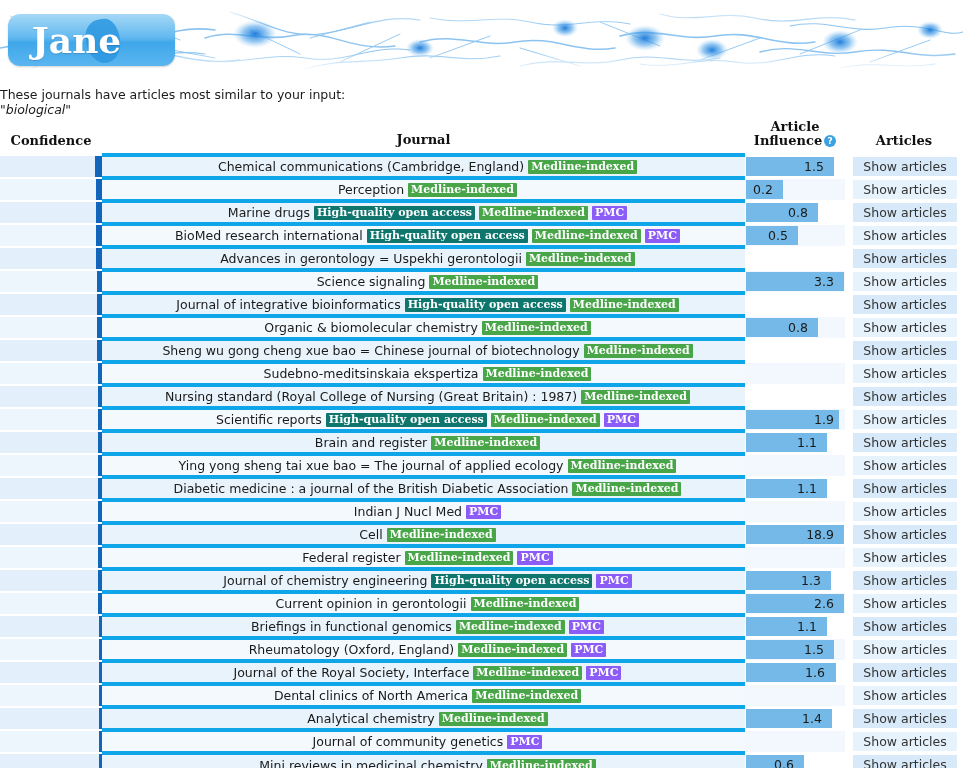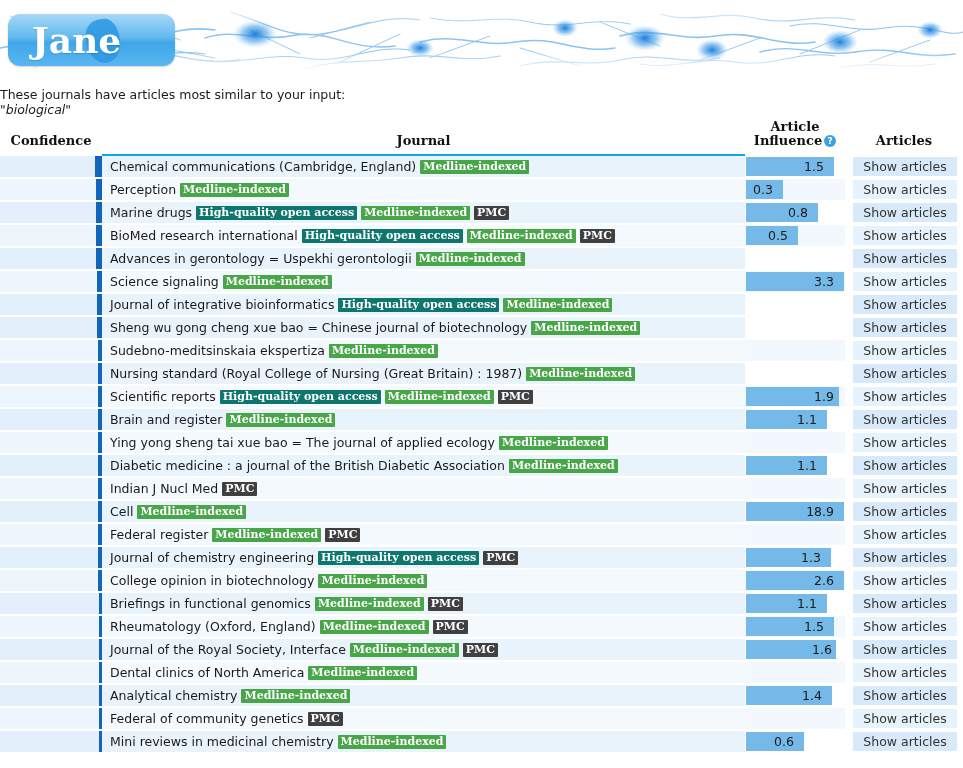--- a/index.html
+++ b/index.html
@@ -127,42 +127,43 @@
   }
 
   
   td.c-journal {
     width: 643px;
     background: #e9f3fc;
     padding-left: 8px !important;
     white-space: nowrap;
     overflow: hidden;
     height: 19px;
-    border-top: 2px solid #0ea5e9;
+    border-top: 4px solid #0ea5e9;
     border-bottom: 2px solid #fff;
+    text-align: center;
   }
   tr.alt td.c-journal { background: #f4f9fe; }
   .jtitle { color: #1a1a1a; font-size: 12.5px; }
 
   .tag {
     display: inline-block;
     font-family: "DejaVu Serif", "Liberation Serif", serif;
     font-size: 11px;
     font-weight: 700;
     color: #ffffff;
     padding: 0 3px;
     margin-left: 4px;
     line-height: 14px;
     border-radius: 1px;
     vertical-align: 1px;
     cursor: pointer;
   }
   .tag.medline { background: #48a548; }
   .tag.hqoa    { background: #0f766e; }
-  .tag.pmc     { background: #404040; }
+  .tag.pmc     { background: #8b5cf6; }
 
   
   td.c-ai {
     width: 100px;
     position: relative;
     height: 19px;
     background: #ffffff;
     border-top: 2px solid #fff;
     border-bottom: 2px solid #fff;
   }
@@ -303,21 +304,21 @@
         </td>
       </tr>
       <tr class="alt">
         <td class="c-conf">
           <div class="conf-bar" style="width: 6px;"></div>
         </td>
         <td class="c-journal"><span class="jtitle">Perception</span><span class="tag medline">Medline-indexed</span></td>
         <td class="c-ai">
           <div class="ai-wrap">
             <div class="ai-bar" style="width: 37px;"></div>
-            <div class="ai-val" style="right: 71px;">0.3</div>
+            <div class="ai-val" style="right: 71px;">0.2</div>
           </div>
         </td>
         <td class="c-art">
           <div class="show-btn">Show articles</div>
         </td>
       </tr>
       <tr>
         <td class="c-conf">
           <div class="conf-bar" style="width: 6px;"></div>
         </td>
@@ -375,20 +376,35 @@
       <tr>
         <td class="c-conf">
           <div class="conf-bar" style="width: 5px;"></div>
         </td>
         <td class="c-journal"><span class="jtitle">Journal of integrative bioinformatics</span><span class="tag hqoa">High-quality open access</span><span class="tag medline">Medline-indexed</span></td>
         <td class="c-ai"></td>
         <td class="c-art">
           <div class="show-btn">Show articles</div>
         </td>
       </tr>
+      <tr class="alt">
+        <td class="c-conf">
+          <div class="conf-bar" style="width: 5px;"></div>
+        </td>
+        <td class="c-journal"><span class="jtitle">Organic &amp; biomolecular chemistry</span><span class="tag medline">Medline-indexed</span></td>
+        <td class="c-ai">
+          <div class="ai-wrap">
+            <div class="ai-bar" style="width: 72px;"></div>
+            <div class="ai-val" style="right: 36px;">0.8</div>
+          </div>
+        </td>
+        <td class="c-art">
+          <div class="show-btn">Show articles</div>
+        </td>
+      </tr>
       <tr>
         <td class="c-conf">
           <div class="conf-bar" style="width: 5px;"></div>
         </td>
         <td class="c-journal"><span class="jtitle">Sheng wu gong cheng xue bao = Chinese journal of biotechnology</span><span class="tag medline">Medline-indexed</span></td>
         <td class="c-ai"></td>
         <td class="c-art">
           <div class="show-btn">Show articles</div>
         </td>
       </tr>
@@ -514,21 +530,21 @@
           </div>
         </td>
         <td class="c-art">
           <div class="show-btn">Show articles</div>
         </td>
       </tr>
       <tr class="alt">
         <td class="c-conf">
           <div class="conf-bar" style="width: 4px;"></div>
         </td>
-        <td class="c-journal"><span class="jtitle">College opinion in biotechnology</span><span class="tag medline">Medline-indexed</span></td>
+        <td class="c-journal"><span class="jtitle">Current opinion in gerontologii</span><span class="tag medline">Medline-indexed</span></td>
         <td class="c-ai">
           <div class="ai-wrap">
             <div class="ai-bar" style="width: 98px;"></div>
             <div class="ai-val" style="right: 10px; margin-left: 36px;">2.6</div>
           </div>
         </td>
         <td class="c-art">
           <div class="show-btn">Show articles</div>
         </td>
       </tr>
@@ -563,21 +579,21 @@
         </td>
       </tr>
       <tr>
         <td class="c-conf">
           <div class="conf-bar" style="width: 3px;"></div>
         </td>
         <td class="c-journal"><span class="jtitle">Journal of the Royal Society, Interface</span><span class="tag medline">Medline-indexed</span><span class="tag pmc">PMC</span></td>
         <td class="c-ai">
           <div class="ai-wrap">
             <div class="ai-bar" style="width: 90px;"></div>
-            <div class="ai-val" style="right: 12px;">1.6</div>
+            <div class="ai-val" style="right: 19px;">1.6</div>
           </div>
         </td>
         <td class="c-art">
           <div class="show-btn">Show articles</div>
         </td>
       </tr>
       <tr class="alt">
         <td class="c-conf">
           <div class="conf-bar" style="width: 3px;"></div>
         </td>
@@ -599,21 +615,21 @@
           </div>
         </td>
         <td class="c-art">
           <div class="show-btn">Show articles</div>
         </td>
       </tr>
       <tr class="alt">
         <td class="c-conf">
           <div class="conf-bar" style="width: 3px;"></div>
         </td>
-        <td class="c-journal"><span class="jtitle">Federal of community genetics</span><span class="tag pmc">PMC</span></td>
+        <td class="c-journal"><span class="jtitle">Journal of community genetics</span><span class="tag pmc">PMC</span></td>
         <td class="c-ai"></td>
         <td class="c-art">
           <div class="show-btn">Show articles</div>
         </td>
       </tr>
       <tr>
         <td class="c-conf">
           <div class="conf-bar" style="width: 3px;"></div>
         </td>
         <td class="c-journal"><span class="jtitle">Mini reviews in medicinal chemistry</span><span class="tag medline">Medline-indexed</span></td>

